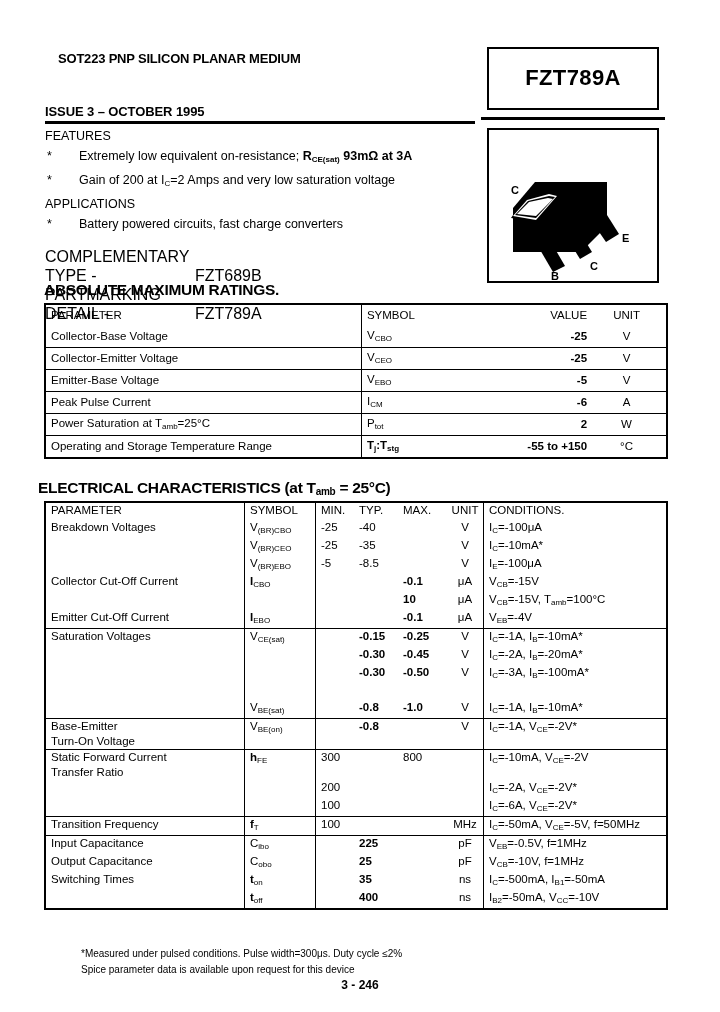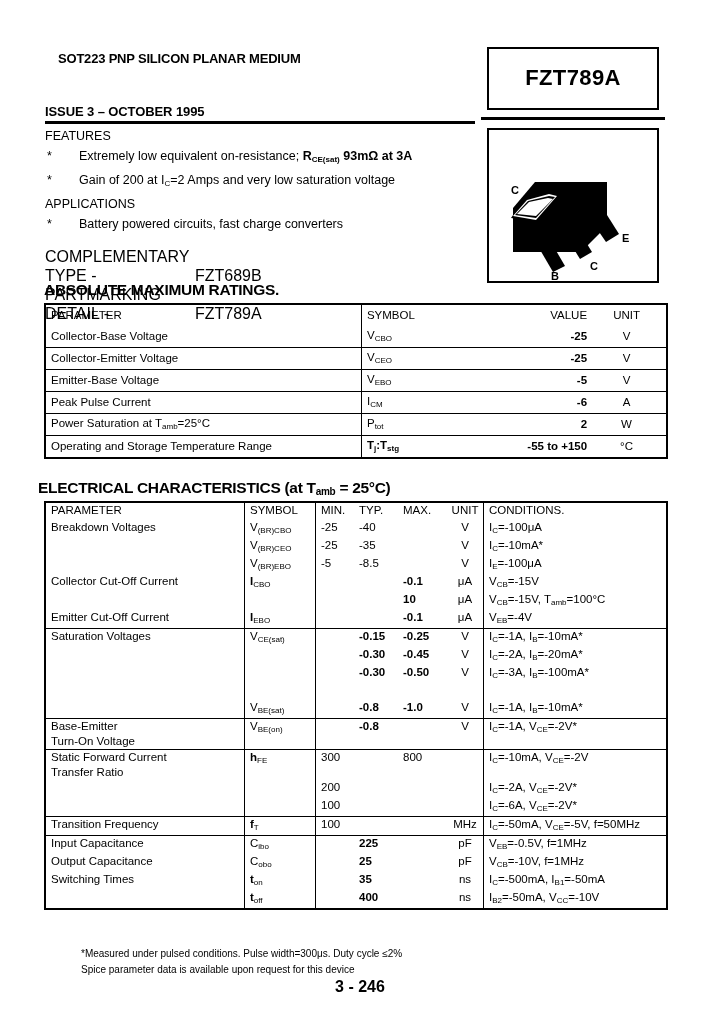--- a/index.html
+++ b/index.html
@@ -79,21 +79,21 @@
   .ec .c-sym{width:65px;border-left:1.6px solid #000;}
   .ec .c-min{width:36px;border-left:1.6px solid #000;padding-left:5px;}
   .ec .c-typ{width:42px;padding-left:2px;}
   .ec .c-max{width:44px;padding-left:2px;}
   .ec .c-uni{width:36px;text-align:center;padding:0;}
   .ec .c-con{border-left:1.6px solid #000;padding-left:5px;}
   .ec tr.ln > td{border-top:1.6px solid #000;}
   .ec .pad{height:17px;}
 
   .notes{position:absolute;left:44px;top:946px;font-size:10px;line-height:16px;margin-left:37px;}
-  .pgno{position:absolute;left:0;top:978px;width:720px;text-align:center;font-size:16px;font-weight:bold;}
+  .pgno{position:absolute;left:0;top:978px;width:720px;text-align:center;font-size:12px;font-weight:bold;}
   .nowrap{white-space:nowrap;}
 </style>
 </head>
 <body>
 
 <div class="pg">
 
   <div class="title">
     <span>SOT223 PNP SILICON PLANAR MEDIUM</span><br>
   </div>

